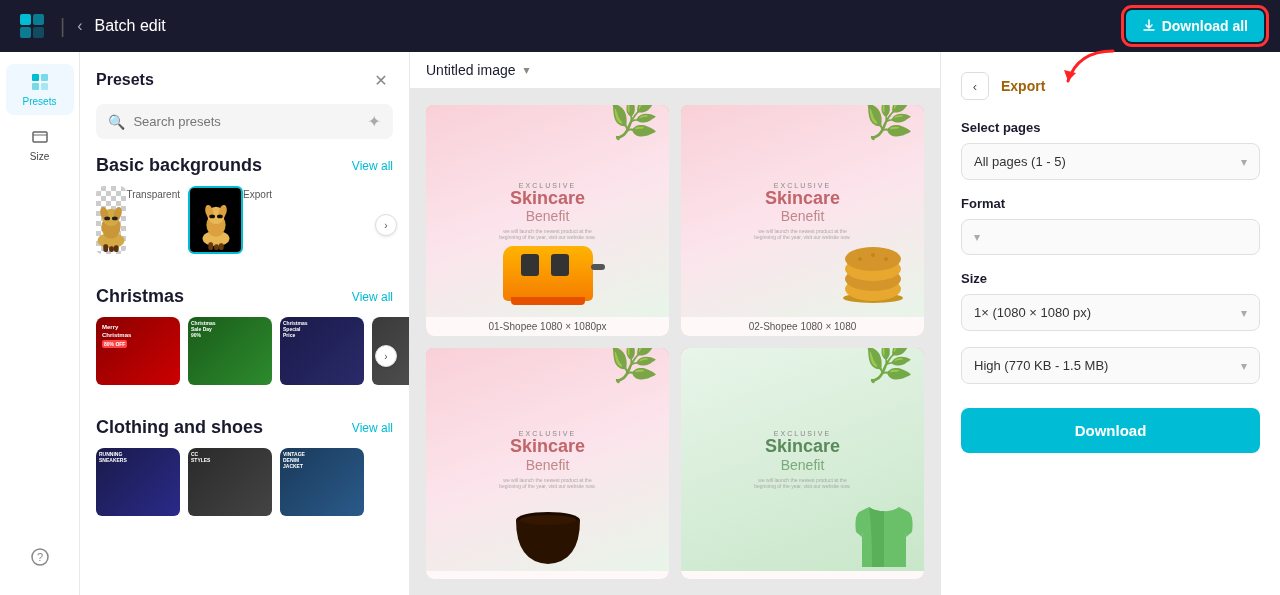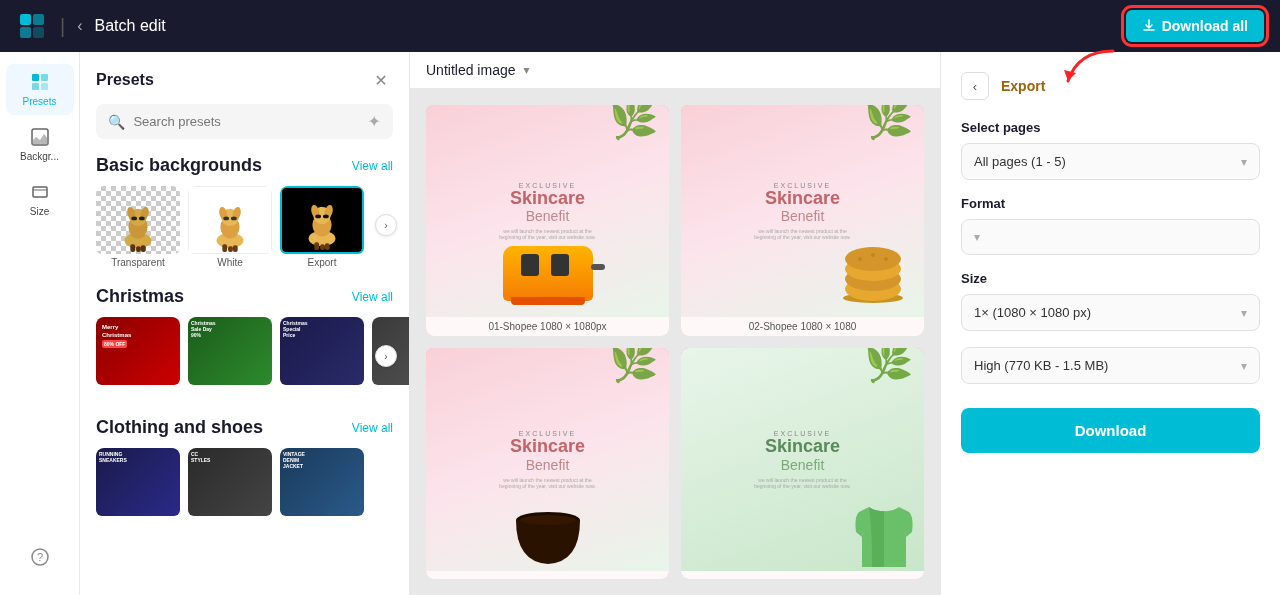--- a/index.html
+++ b/index.html
@@ -186,21 +186,21 @@
     }
     .thumbnail {
       width: 84px;
       height: 84px;
       border-radius: 8px;
       overflow: hidden;
       position: relative;
       flex-shrink: 0;
       cursor: pointer;
       display: flex;
-      flex-direction: column;
+      flex-direction: row;
     }
     .thumbnail-img {
       width: 84px;
       height: 68px;
       border-radius: 6px;
       overflow: hidden;
       position: relative;
     }
     .thumbnail-label {
       font-size: 10px;
@@ -475,27 +475,20 @@
       <svg width="20" height="20" viewBox="0 0 20 20">
         <rect x="2" y="2" width="7" height="7" rx="1" fill="#00bcd4"></rect>
         <rect x="11" y="2" width="7" height="7" rx="1" fill="#00bcd4" opacity="0.5"></rect>
         <rect x="2" y="11" width="7" height="7" rx="1" fill="#00bcd4" opacity="0.5"></rect>
         <rect x="11" y="11" width="7" height="7" rx="1" fill="#00bcd4" opacity="0.3"></rect>
       </svg>
       <span class="sidebar-icon-label">Presets</span>
     </div>
     <div class="sidebar-icon-item">
       <svg width="20" height="20" viewBox="0 0 20 20">
-        <rect x="2" y="2" width="16" height="16" rx="2" stroke="#666" stroke-width="1.5" fill="none"></rect>
-        <path d="M2 14 L6 10 L10 13 L14 7 L18 12 L18 18 L2 18Z" fill="#888" opacity="0.6"></path>
-      </svg>
-      <span class="sidebar-icon-label">Backgr...</span>
-    </div>
-    <div class="sidebar-icon-item">
-      <svg width="20" height="20" viewBox="0 0 20 20">
         <rect x="3" y="5" width="14" height="10" rx="1" stroke="#666" stroke-width="1.5" fill="none"></rect>
         <line x1="3" y1="8" x2="17" y2="8" stroke="#666" stroke-width="1"></line>
       </svg>
       <span class="sidebar-icon-label">Size</span>
     </div>
 
     <div style="flex:1"></div>
     <div class="sidebar-icon-item" style="margin-bottom:8px;">
       <svg width="20" height="20" viewBox="0 0 20 20">
         <circle cx="10" cy="10" r="8" stroke="#888" stroke-width="1.5" fill="none"></circle>
@@ -535,38 +528,20 @@
               <ellipse cx="18" cy="10" rx="4" ry="7" fill="#c9973a" transform="rotate(-15 18 10)"></ellipse>
               <ellipse cx="32" cy="10" rx="4" ry="7" fill="#c9973a" transform="rotate(15 32 10)"></ellipse>
               <ellipse cx="21" cy="15" rx="3" ry="2" fill="#222"></ellipse>
               <ellipse cx="29" cy="15" rx="3" ry="2" fill="#222"></ellipse>
               <rect x="17" y="42" width="5" height="8" rx="2" fill="#5a3210"></rect>
               <rect x="23" y="44" width="5" height="6" rx="2" fill="#5a3210"></rect>
               <rect x="28" y="43" width="5" height="7" rx="2" fill="#5a3210"></rect>
             </svg>
           </div>
           <span class="thumbnail-label">Transparent</span>
-        </div>
-        <div class="thumbnail">
-          <div class="thumbnail-img">
-            <div class="bg-white"></div>
-            <svg style="position:absolute;bottom:2px;left:50%;transform:translateX(-50%);width:50px;height:48px;" viewBox="0 0 50 50">
-              <ellipse cx="25" cy="38" rx="14" ry="8" fill="#e8b856"></ellipse>
-              <ellipse cx="25" cy="24" rx="10" ry="12" fill="#dca040"></ellipse>
-              <circle cx="25" cy="14" r="9" fill="#e8b856"></circle>
-              <ellipse cx="18" cy="10" rx="4" ry="7" fill="#dca040" transform="rotate(-15 18 10)"></ellipse>
-              <ellipse cx="32" cy="10" rx="4" ry="7" fill="#dca040" transform="rotate(15 32 10)"></ellipse>
-              <ellipse cx="21" cy="15" rx="3" ry="2" fill="#333"></ellipse>
-              <ellipse cx="29" cy="15" rx="3" ry="2" fill="#333"></ellipse>
-              <rect x="17" y="42" width="5" height="8" rx="2" fill="#6a3a10"></rect>
-              <rect x="23" y="44" width="5" height="6" rx="2" fill="#6a3a10"></rect>
-              <rect x="28" y="43" width="5" height="7" rx="2" fill="#6a3a10"></rect>
-            </svg>
-          </div>
-          <span class="thumbnail-label">White</span>
         </div>
         <div class="thumbnail selected">
           <div class="thumbnail-img" style="border: 2px solid #00bcd4; border-radius:6px;">
             <div class="bg-black"></div>
             <svg style="position:absolute;bottom:2px;left:50%;transform:translateX(-50%);width:50px;height:48px;" viewBox="0 0 50 50">
               <ellipse cx="25" cy="38" rx="14" ry="8" fill="#e8b856"></ellipse>
               <ellipse cx="25" cy="24" rx="10" ry="12" fill="#dca040"></ellipse>
               <circle cx="25" cy="14" r="9" fill="#e8b856"></circle>
               <ellipse cx="18" cy="10" rx="4" ry="7" fill="#dca040" transform="rotate(-15 18 10)"></ellipse>
               <ellipse cx="32" cy="10" rx="4" ry="7" fill="#dca040" transform="rotate(15 32 10)"></ellipse>

